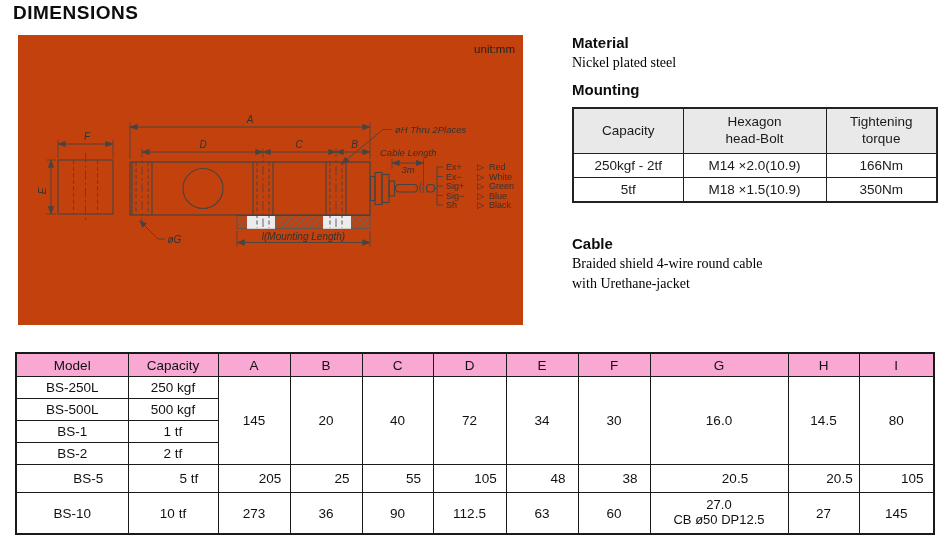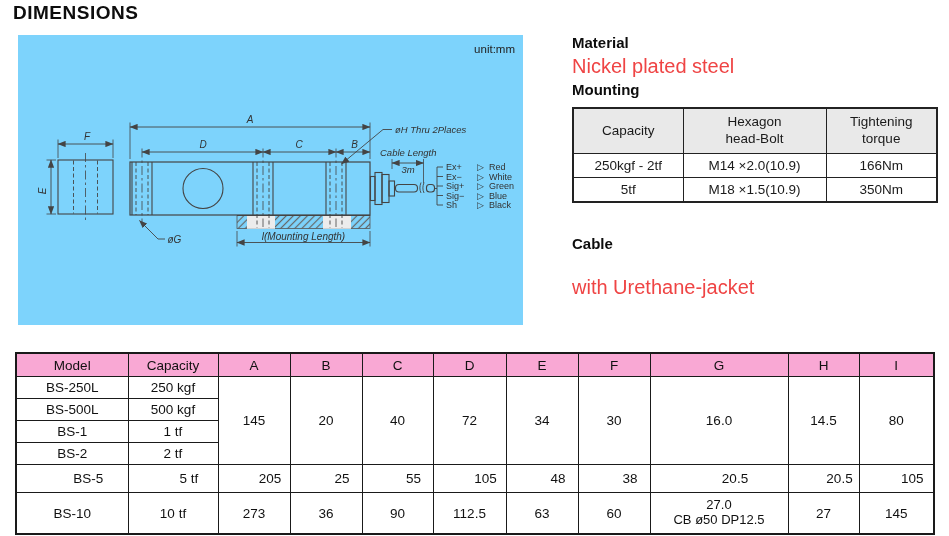--- a/index.html
+++ b/index.html
@@ -1,30 +1,30 @@
 <!DOCTYPE html>
 <html><head>
 <meta charset="utf-8">
 <style>
   html,body{margin:0;padding:0;background:#ffffff;}
   .page{position:relative;width:949px;height:536px;background:#fff;overflow:hidden;
         font-family:"Liberation Sans",sans-serif;color:#1a1a1a;}
   .title{position:absolute;left:13px;top:2px;font-size:19px;font-weight:bold;
          letter-spacing:.5px;color:#0d0d0d;margin:0;}
-  .panel{position:absolute;left:18px;top:35px;width:505px;height:290px;background:#7dd3fc;}
+  .panel{position:absolute;left:18px;top:35px;width:505px;height:290px;background:#c2410c;}
   
   .dim-text{font:italic 10px "Liberation Sans",sans-serif;fill:#333;}
   .dim-text-sm{font:italic 9.5px "Liberation Sans",sans-serif;fill:#333;}
   .wire-text{font:9px "Liberation Sans",sans-serif;fill:#333;}
   .unit-text{font:11.5px "Liberation Sans",sans-serif;fill:#222;}
   
   .rightcol{position:absolute;left:568px;top:34px;width:370px;height:300px;}
   .rc-abs{position:absolute;left:4px;margin:0;}
   .rc-h{font-size:15px;font-weight:bold;color:#0d0d0d;}
-  .rc-t{font-size:20px;color:#ef4444;}
+  .rc-t{font-size:14px;color:#000000;font-family:Liberation Serif, serif;}
   table.mnt{position:absolute;left:4px;top:73px;width:364px;border-collapse:collapse;
             table-layout:fixed;border:2px solid #222;}
   table.mnt th,table.mnt td{border:1px solid #222;text-align:center;vertical-align:middle;
             font-size:13.5px;font-weight:normal;padding:0;color:#1a1a1a;}
   table.mnt th{background:#e9e9e9;height:44px;line-height:1.25;}
   table.mnt td{height:23px;}
   
   table.dims{position:absolute;left:15px;top:352px;width:918px;border-collapse:collapse;
              table-layout:fixed;border:2px solid #1a1a1a;}
   table.dims th,table.dims td{border:1px solid #1a1a1a;text-align:center;vertical-align:middle;
@@ -205,20 +205,21 @@
       </tr>
       <tr>
         <td>5tf</td>
         <td>M18 ×1.5(10.9)</td>
         <td>350Nm</td>
       </tr>
     </tbody>
       </table>
 
     <h2 class="rc-abs rc-h" style="top:201px;">Cable</h2>
+    <div class="rc-abs rc-t" style="top:222px;">Braided shield 4-wire round cable</div>
     <div class="rc-abs rc-t" style="top:242px;">with Urethane-jacket</div>
   </div>
 
   <table class="dims">
     <colgroup>
       <col style="width:112px">
         <col style="width:90px">
         <col style="width:72px">
         <col style="width:72px">
       <col style="width:71px">

